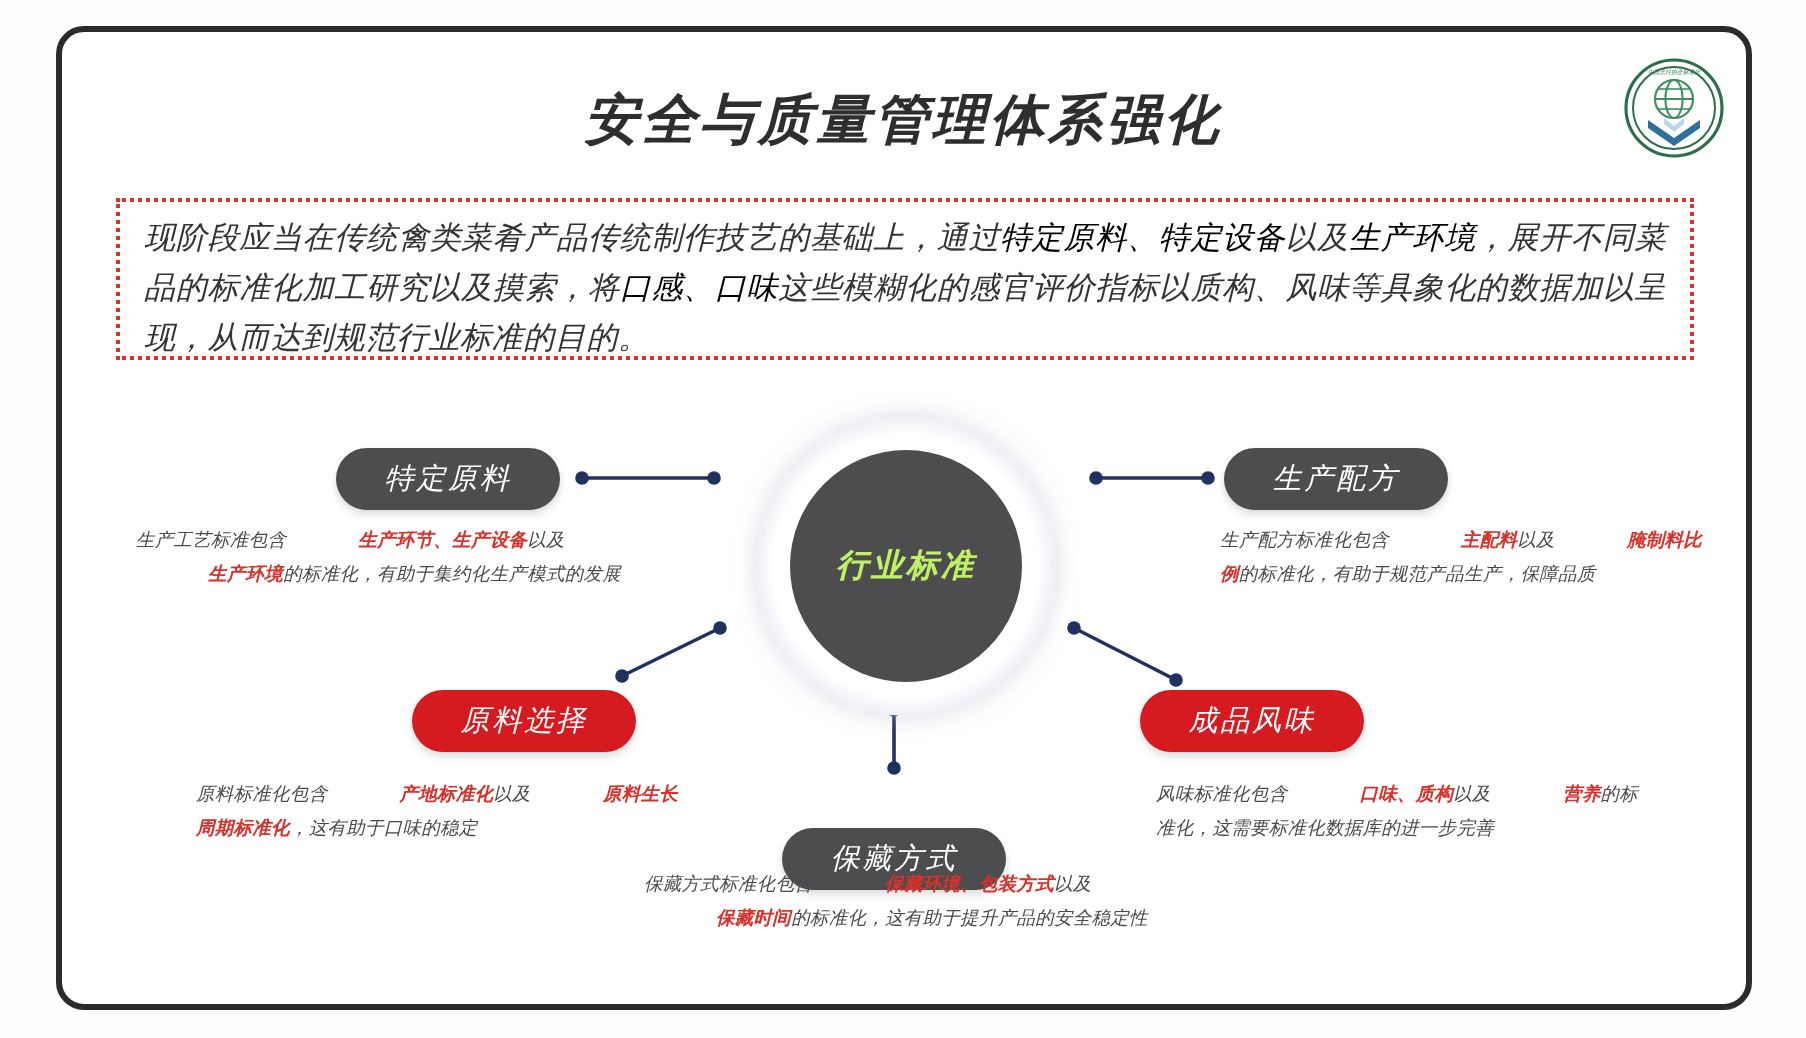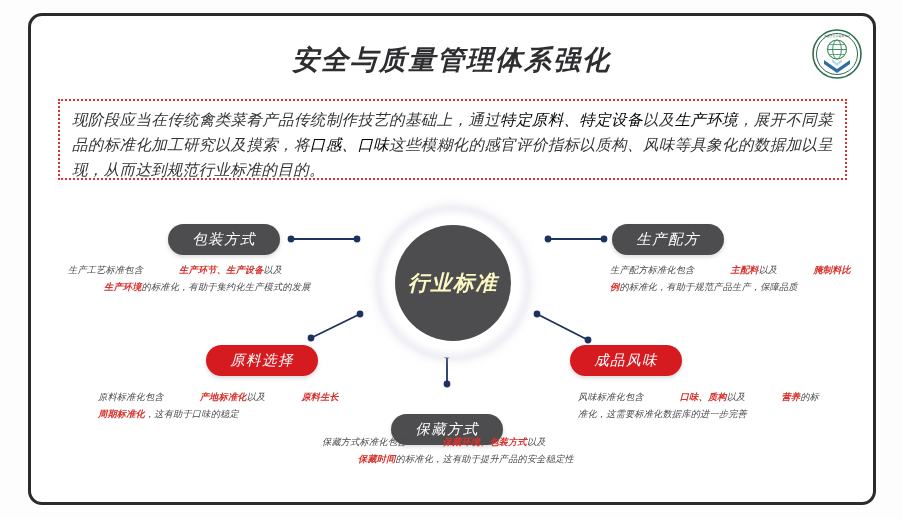--- a/index.html
+++ b/index.html
@@ -96,23 +96,23 @@
     width: 116px;
     height: 116px;
     border-radius: 50%;
     background: #4d4d4f;
     display: flex;
     align-items: center;
     justify-content: center;
   }
   .hub-label {
     font-family: "Liberation Sans", sans-serif;
-    font-size: 21px;
+    font-size: 16px;
     font-weight: 700;
-    color: #fef9c3;
+    color: #bef264;
     letter-spacing: 1.5px;
   }
 
   
   .pill {
     position: absolute;
     height: 31px;
     border-radius: 16px;
     display: flex;
     align-items: center;
@@ -204,21 +204,21 @@
         <circle cx="447" cy="384" r="3.4" fill="#1f3160"></circle>
       </g>
   </svg>
 
   <div class="hub-ring"></div>
   <div class="hub">
     <span class="hub-label">行业标准</span>
   </div>
 
   <div class="pill gray" id="pill-gongyi">
-    <span>包装方式</span>
+    <span>特定原料</span>
   </div>
   <div class="pill gray" id="pill-peifang">
     <span>生产配方</span>
   </div>
   <div class="pill red" id="pill-yuanliao">
     <span>原料选择</span>
   </div>
   <div class="pill red" id="pill-fengwei">
     <span>成品风味</span>
   </div>

